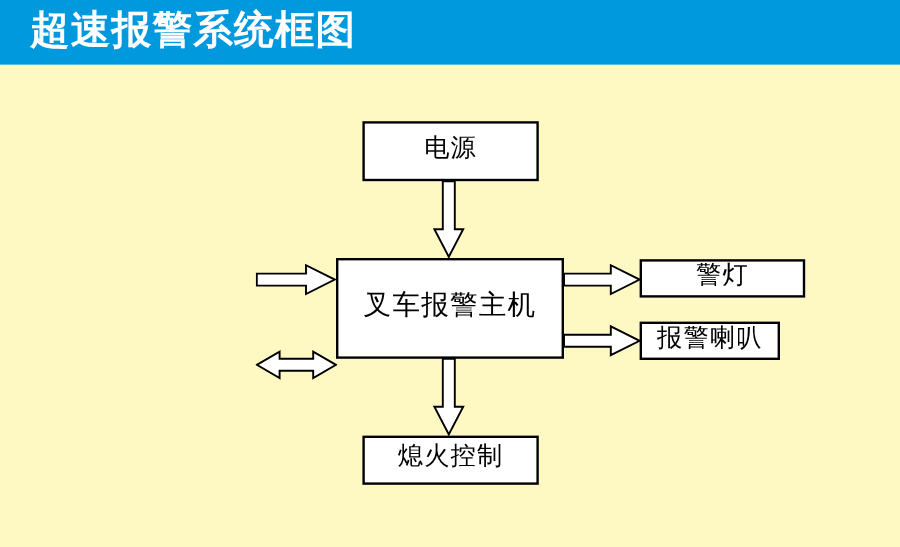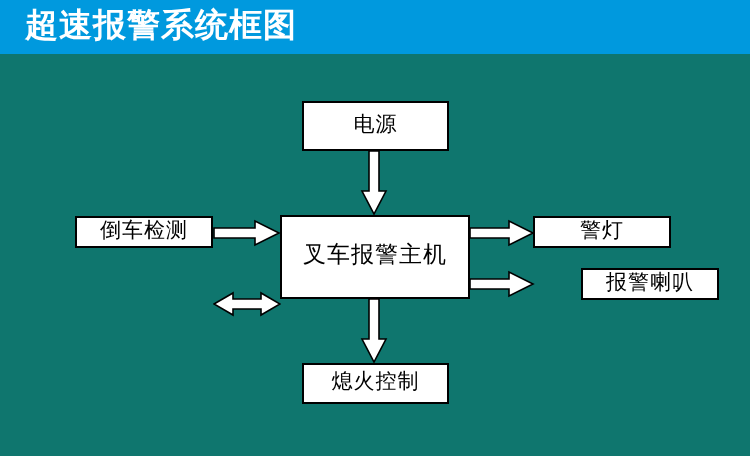--- a/index.html
+++ b/index.html
@@ -39,21 +39,21 @@
     white-space: nowrap;
   }
 
   
   #diagram {
     position: absolute;
     left: 0;
     top: 54px;
     width: 750px;
     height: 402px;
-    background: #0f766e;
+    background: #fef9c3;
   }
 
   
   .node {
     position: absolute;
     box-sizing: border-box;
     background: #ffffff;
     border: 2px solid #000000;
     display: flex;
     align-items: center;
@@ -67,21 +67,21 @@
   }
   .node.thin { border-width: 2px; }
   .node.main { border-width: 2px; font-size: 23px; }
 
   
   #node-power      { left: 302px; top: 47px;  width: 147px; height: 50px; }
   #node-main       { left: 280px; top: 161px; width: 190px; height: 84px; }
   #node-reverse    { left: 75px;  top: 162px; width: 138px; height: 32px; }
   #node-speed      { left: 75px;  top: 214px; width: 138px; height: 72px; }
   #node-light      { left: 533px; top: 162px; width: 138px; height: 32px; }
-  #node-horn       { left: 533px; top: 214px; width: 138px; height: 32px; margin-left: 48px; }
+  #node-horn       { left: 533px; top: 214px; width: 117px; height: 32px; }
   #node-shutdown   { left: 302px; top: 309px; width: 147px; height: 41px; }
 
   
   .arrow {
     position: absolute;
   }
   .arrow svg { display: block; }
   .arrow polygon, .arrow path {
     fill: #ffffff;
     stroke: #000000;
@@ -104,21 +104,20 @@
   <div id="header-bar">
     <div id="header-title">超速报警系统框图</div>
   </div>
 
   <div id="diagram">
 
     <div class="node" id="node-power">电源</div>
 
     <div class="node main" id="node-main">叉车报警主机</div>
 
-    <div class="node thin" id="node-reverse">倒车检测</div>
 
 
     <div class="node thin" id="node-light">警灯</div>
 
     <div class="node thin" id="node-horn">报警喇叭</div>
 
     <div class="node" id="node-shutdown">熄火控制</div>
 
     <div class="arrow" id="arrow-power-main">
       <svg viewBox="0 0 34 66" width="34" height="66">

